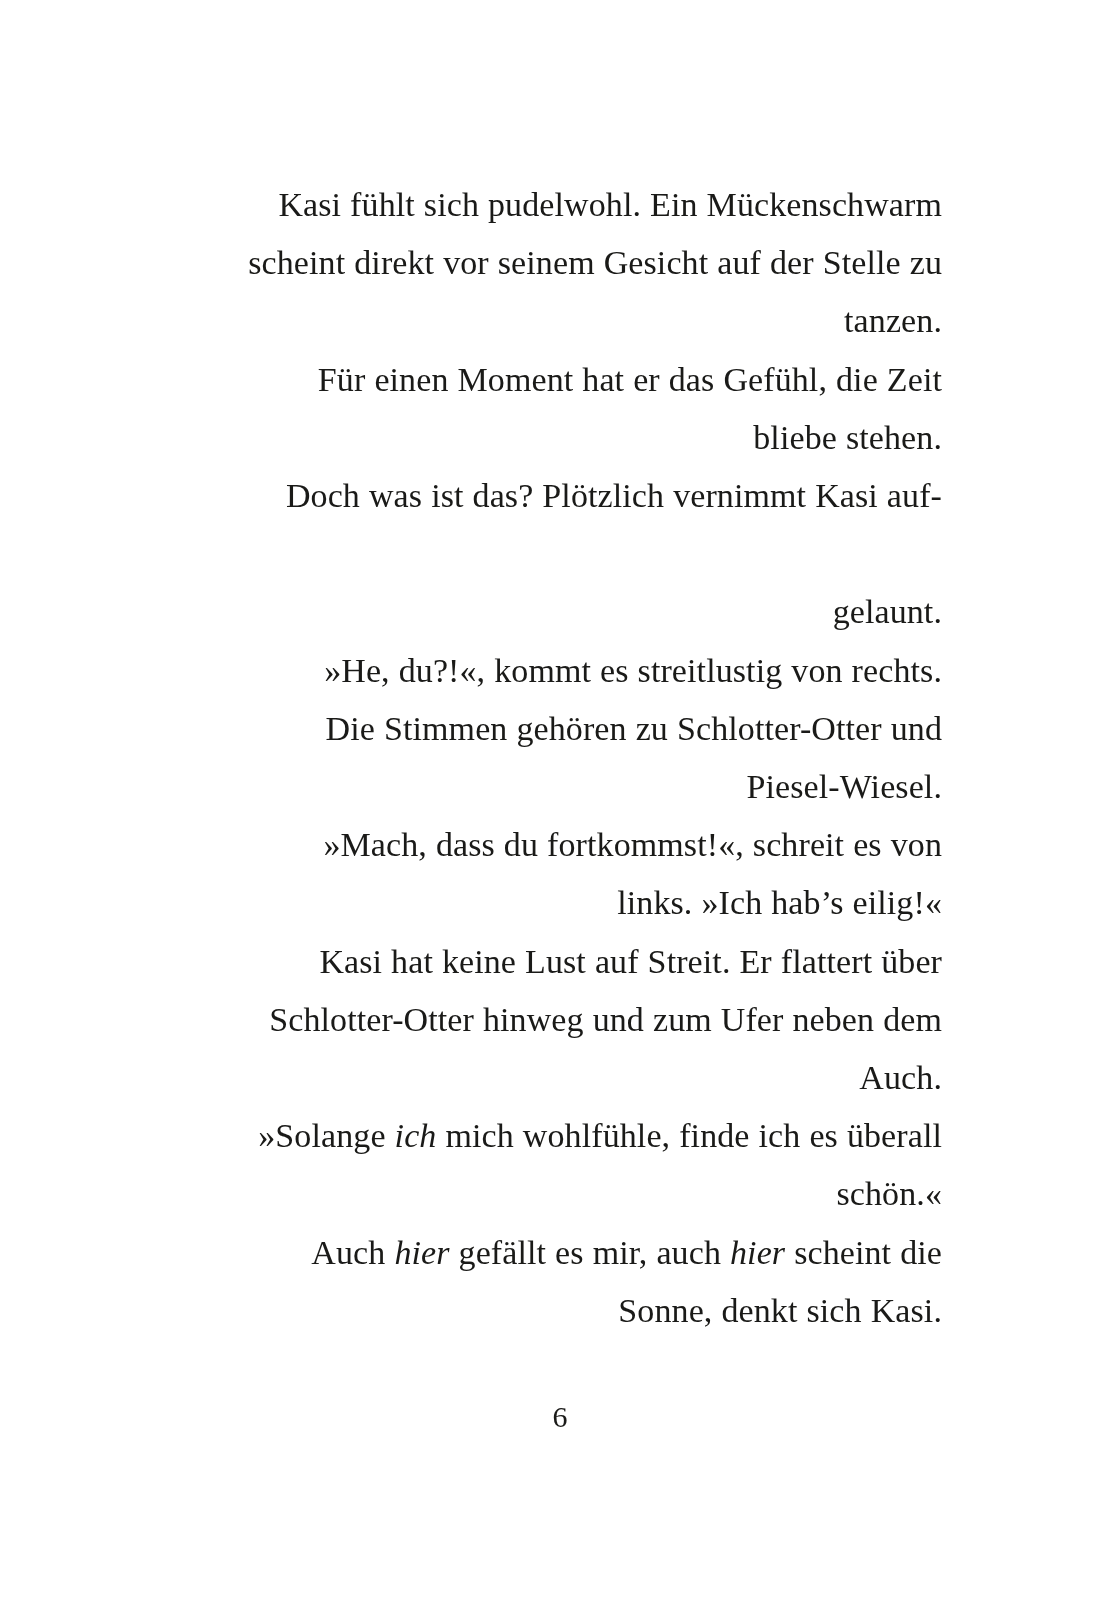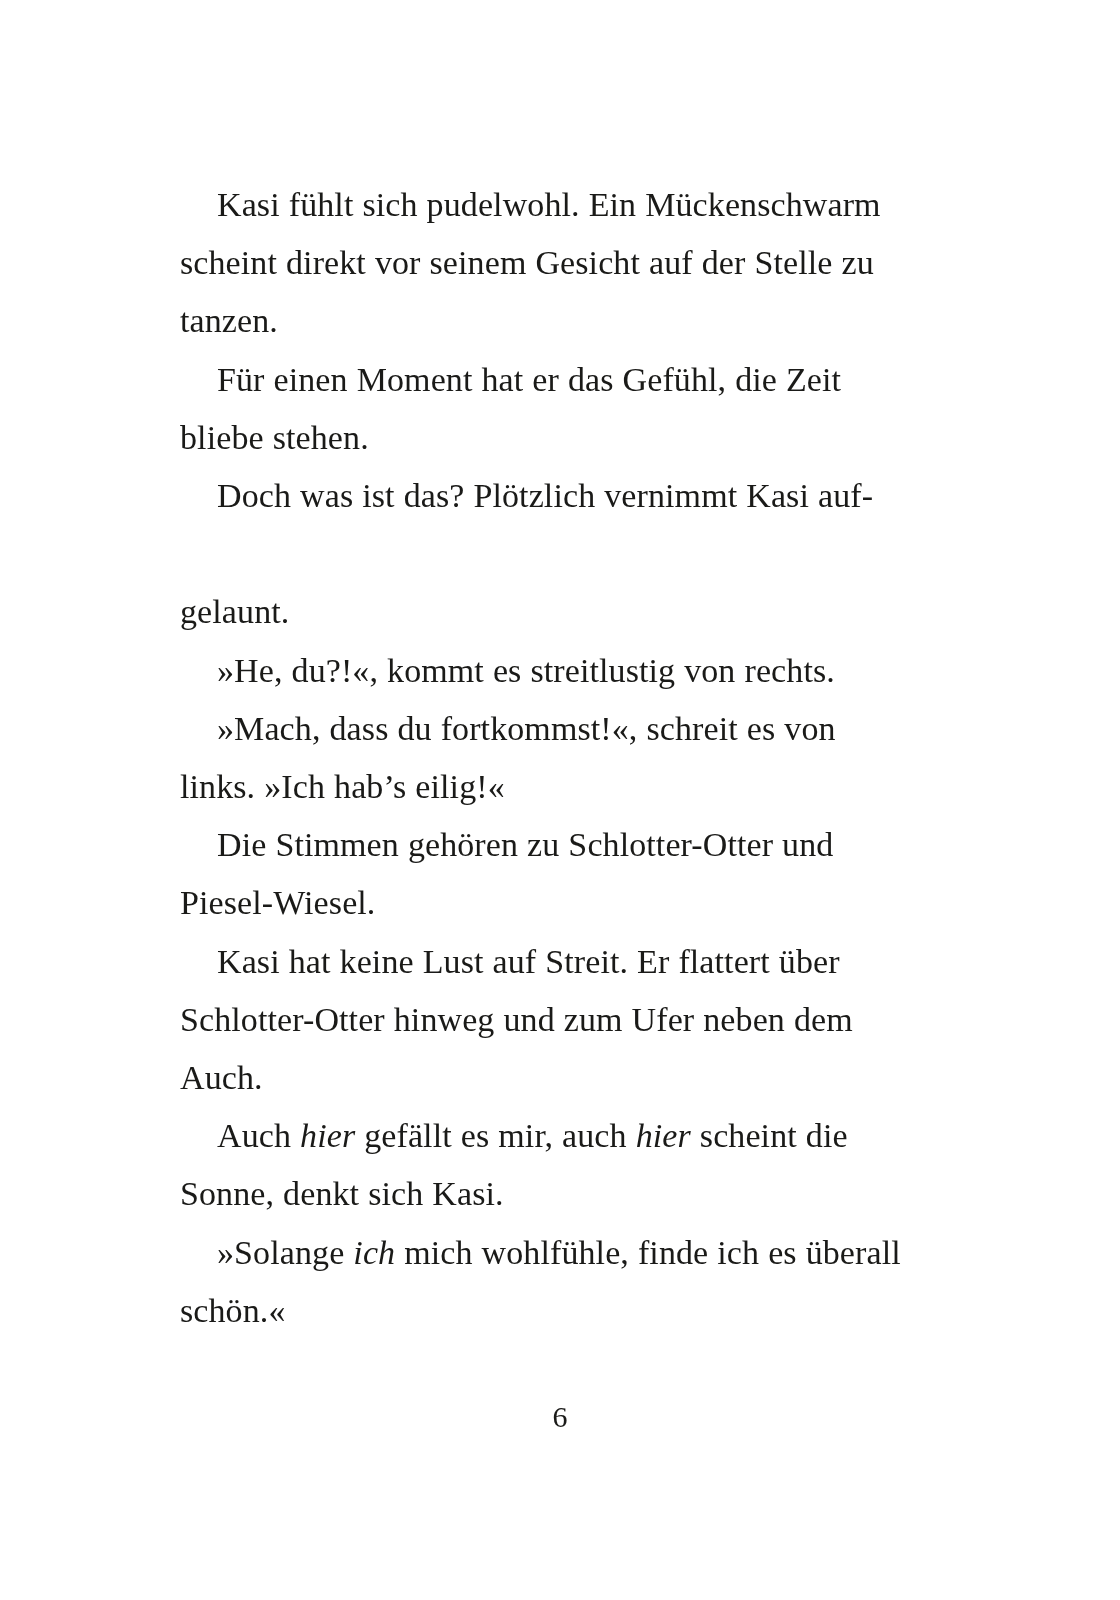--- a/index.html
+++ b/index.html
@@ -30,21 +30,21 @@
     position: absolute;
     left: 180px;
     top: 176px;
     width: 762px;
   }
 
   .para {
     margin: 0;
     font-size: 34px;
     line-height: 58.2px;
-    text-align: left;
+    text-align: right;
     text-indent: 37px;
     letter-spacing: 0.1px;
     word-spacing: 0.4px;
     hyphens: none;
     -webkit-hyphens: none;
   }
 
   
   .para + .para {
     margin-top: 0;
@@ -94,40 +94,40 @@
       <span>Doch was ist das? Plötzlich vernimmt Kasi auf-</span><br>
       <br>
       <span>gelaunt.</span>
     </p>
 
     <p class="para">
       <span>»He, du?!«, kommt es streitlustig von rechts.</span>
     </p>
 
     <p class="para">
-      <span>»Mach, dass du fortkommst!«, schreit es von</span><br>
-      <span>links. »Ich hab’s eilig!«</span>
+      <span>Die Stimmen gehören zu Schlotter-Otter und</span><br>
+      <span>Piesel-Wiesel.</span>
     </p>
 
     <p class="para">
-      <span>Die Stimmen gehören zu Schlotter-Otter und</span><br>
-      <span>Piesel-Wiesel.</span>
+      <span>»Mach, dass du fortkommst!«, schreit es von</span><br>
+      <span>links. »Ich hab’s eilig!«</span>
     </p>
 
     <p class="para">
       <span>Kasi hat keine Lust auf Streit. Er flattert über</span><br>
       <span>Schlotter-Otter hinweg und zum Ufer neben dem</span><br>
       <span>Auch.</span>
     </p>
 
     <p class="para">
-      <span>Auch </span><em>hier</em><span> gefällt es mir, auch </span><em>hier</em><span> scheint die</span><br><span>Sonne, denkt sich Kasi.</span>
+      <span>»Solange </span><em>ich</em><span> mich wohlfühle, finde ich es überall</span><br><span>schön.«</span>
     </p>
 
     <p class="para">
-      <span>»Solange </span><em>ich</em><span> mich wohlfühle, finde ich es überall</span><br><span>schön.«</span>
+      <span>Auch </span><em>hier</em><span> gefällt es mir, auch </span><em>hier</em><span> scheint die</span><br><span>Sonne, denkt sich Kasi.</span>
     </p>
 
   </div>
 
   <div class="folio">6</div>
 
 </div>
 
 </body></html>

